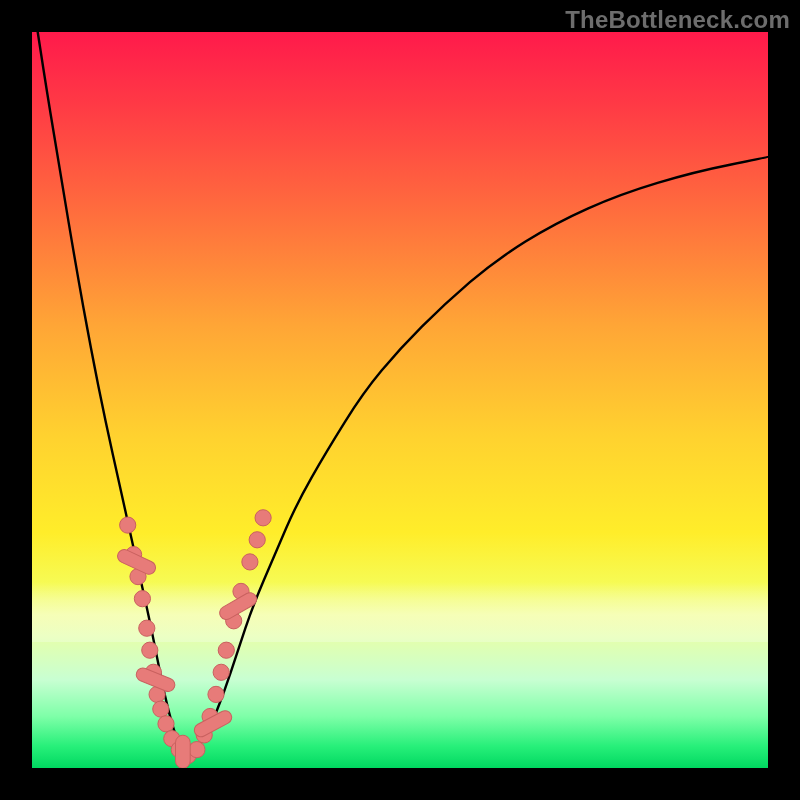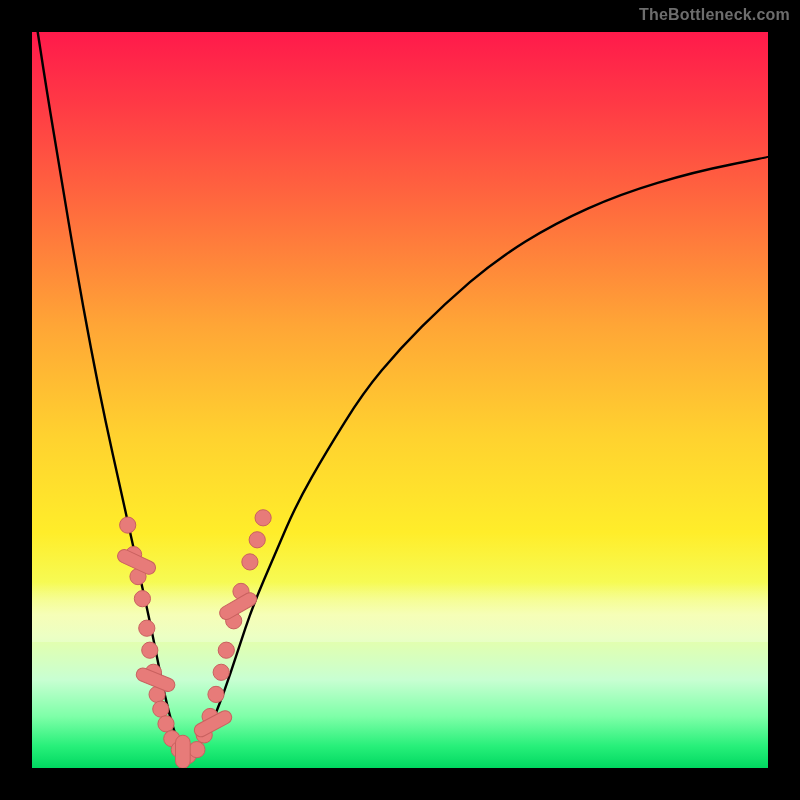--- a/index.html
+++ b/index.html
@@ -50,21 +50,21 @@
       rgba(255,255,200,0) 0%,
       rgba(255,255,220,0.35) 30%,
       rgba(255,255,230,0.5) 55%,
       rgba(240,255,230,0.4) 100%
     );
   }
   .watermark {
     position: absolute;
     top: 6px;
     right: 10px;
-    font-size: 16px;
+    font-size: 24px;
     font-weight: 600;
     color: #6d6d6d;
     letter-spacing: 0.2px;
     user-select: none;
   }
   svg.curve {
     position: absolute;
     left: 0;
     top: 0;
   }

